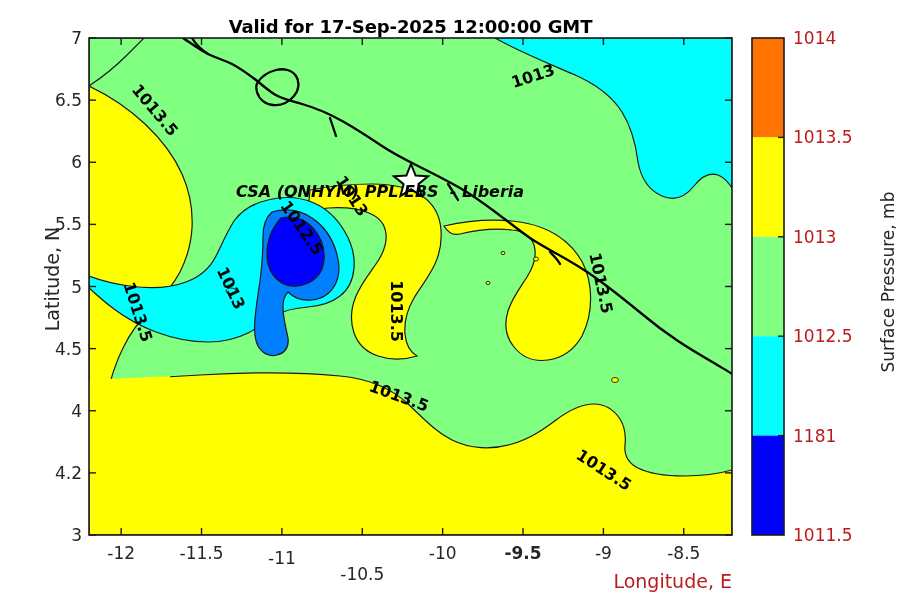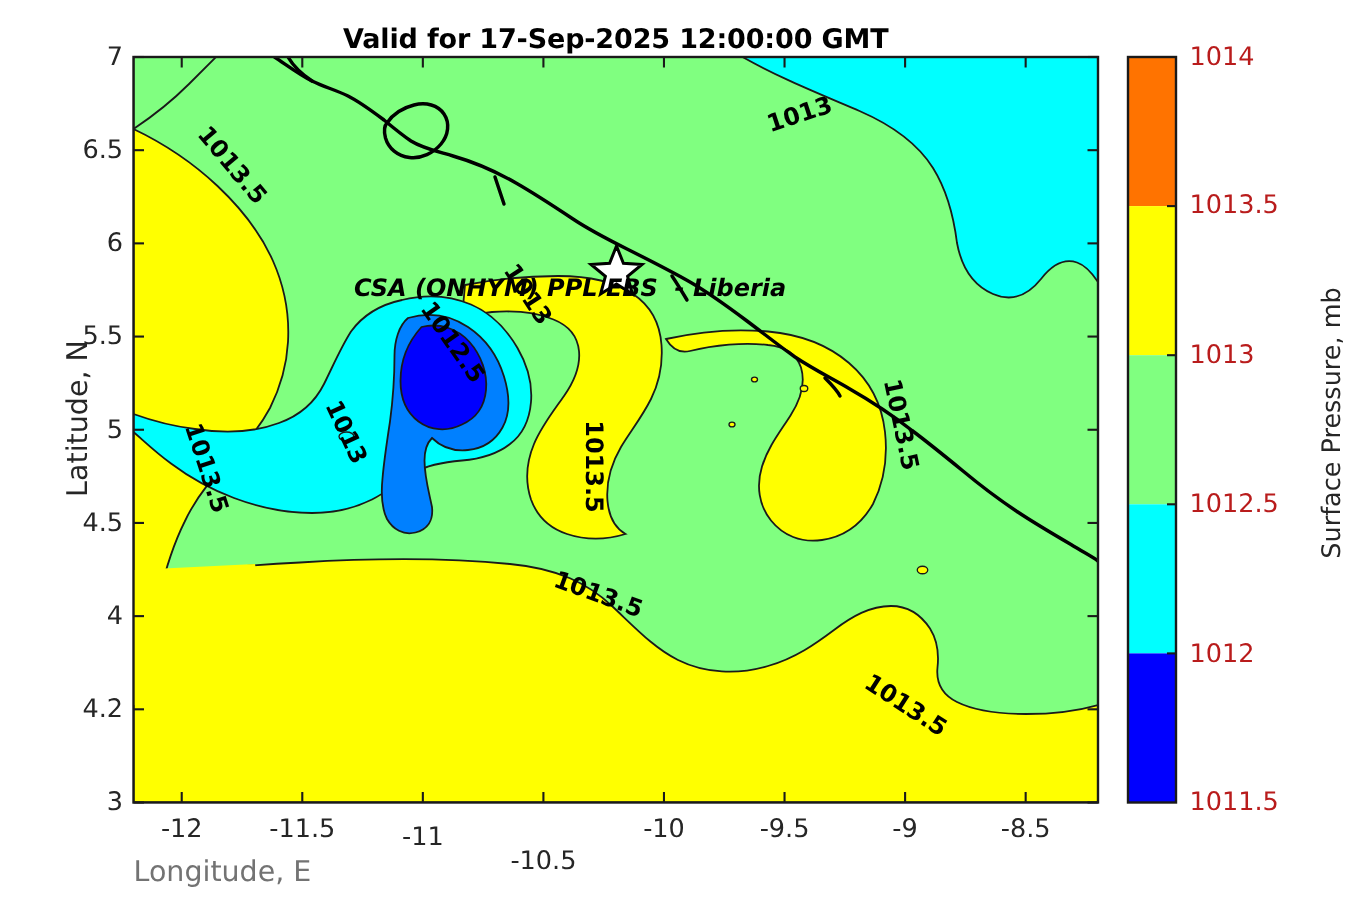--- a/index.html
+++ b/index.html
@@ -29,23 +29,23 @@
     font-size: 18px;
     font-weight: bold;
     color: #000000;
     letter-spacing: -0.1px;
   }
   .axis-label-x {
     position: absolute;
     left: 89px;
     top: 570px;
     width: 643px;
-    text-align: left;
+    text-align: right;
     font-size: 19px;
-    color: #737373;
+    color: #b91c1c;
   }
   .axis-label-y {
     position: absolute;
     left: -78px;
     top: 268px;
     width: 260px;
     text-align: center;
     font-size: 19px;
     color: #262626;
     transform: rotate(-90deg);
@@ -258,21 +258,21 @@
         <line x1="784" y1="435.6" x2="778" y2="435.6" stroke="#1a1a1a" stroke-width="1.4"></line>
       </g>
   </svg>
 
   <div id="xticklabels">
       <div class="tick-text-x" style="left: 121.15px; top: 543px;">-12</div>
       <div class="tick-text-x" style="left: 201.525px; top: 543px;">-11.5</div>
       <div class="tick-text-x" style="left: 281.9px; top: 548px;">-11</div>
       <div class="tick-text-x" style="left: 362.275px; top: 564px;">-10.5</div>
       <div class="tick-text-x" style="left: 442.65px; top: 543px;">-10</div>
-      <div class="tick-text-x" style="left: 523.025px; top: 543px;">-9.5</div>
+      <div class="tick-text-x" style="left: 523.025px; top: 543px; font-weight: bold;">-9.5</div>
       <div class="tick-text-x" style="left: 603.4px; top: 543px;">-9</div>
       <div class="tick-text-x" style="left: 683.775px; top: 543px;">-8.5</div>
     </div>
 
   <div id="yticklabels">
       <div class="tick-text-y" style="left: 30px; width: 52px; top: 535px;">3</div>
       <div class="tick-text-y" style="left: 30px; width: 52px; top: 472.875px;">4.2</div>
       <div class="tick-text-y" style="left: 30px; width: 52px; top: 410.75px;">4</div>
       <div class="tick-text-y" style="left: 30px; width: 52px; top: 348.625px; text-align: right;">4.5</div>
       <div class="tick-text-y" style="left: 30px; width: 52px; top: 286.5px;">5</div>
@@ -280,21 +280,21 @@
       <div class="tick-text-y" style="left: 30px; width: 52px; top: 162.25px;">6</div>
       <div class="tick-text-y" style="left: 30px; width: 52px; top: 100.125px;">6.5</div>
       <div class="tick-text-y" style="left: 30px; width: 52px; top: 38px;">7</div>
     </div>
 
   <div id="cbarticklabels">
       <div class="tick-text-cbar" style="left: 793px; top: 38px;">1014</div>
       <div class="tick-text-cbar" style="left: 793px; top: 137.4px;">1013.5</div>
       <div class="tick-text-cbar" style="left: 793px; top: 236.8px;">1013</div>
       <div class="tick-text-cbar" style="left: 793px; top: 336.2px;">1012.5</div>
-      <div class="tick-text-cbar" style="left: 793px; top: 435.6px;">1012</div>
+      <div class="tick-text-cbar" style="left: 793px; top: 435.6px;">1181</div>
       <div class="tick-text-cbar" style="left: 793px; top: 535px;">1011.5</div>
     </div>
 
   <div class="axis-label-x">Longitude, E</div>
   <div class="axis-label-y">Latitude, N</div>
   <div class="cbar-label">Surface Pressure, mb</div>
 
   <div id="contourlabels">
       <div style="position: absolute; left: 155px; top: 110px; font-size: 16px; font-weight: bold; color: rgb(0, 0, 0); white-space: nowrap; transform: translate(-50%, -50%) rotate(50deg); transform-origin: center center;">1013.5</div>
       <div style="position: absolute; left: 533px; top: 76px; font-size: 16px; font-weight: bold; color: rgb(0, 0, 0); white-space: nowrap; transform: translate(-50%, -50%) rotate(-18deg); transform-origin: center center;">1013</div>

